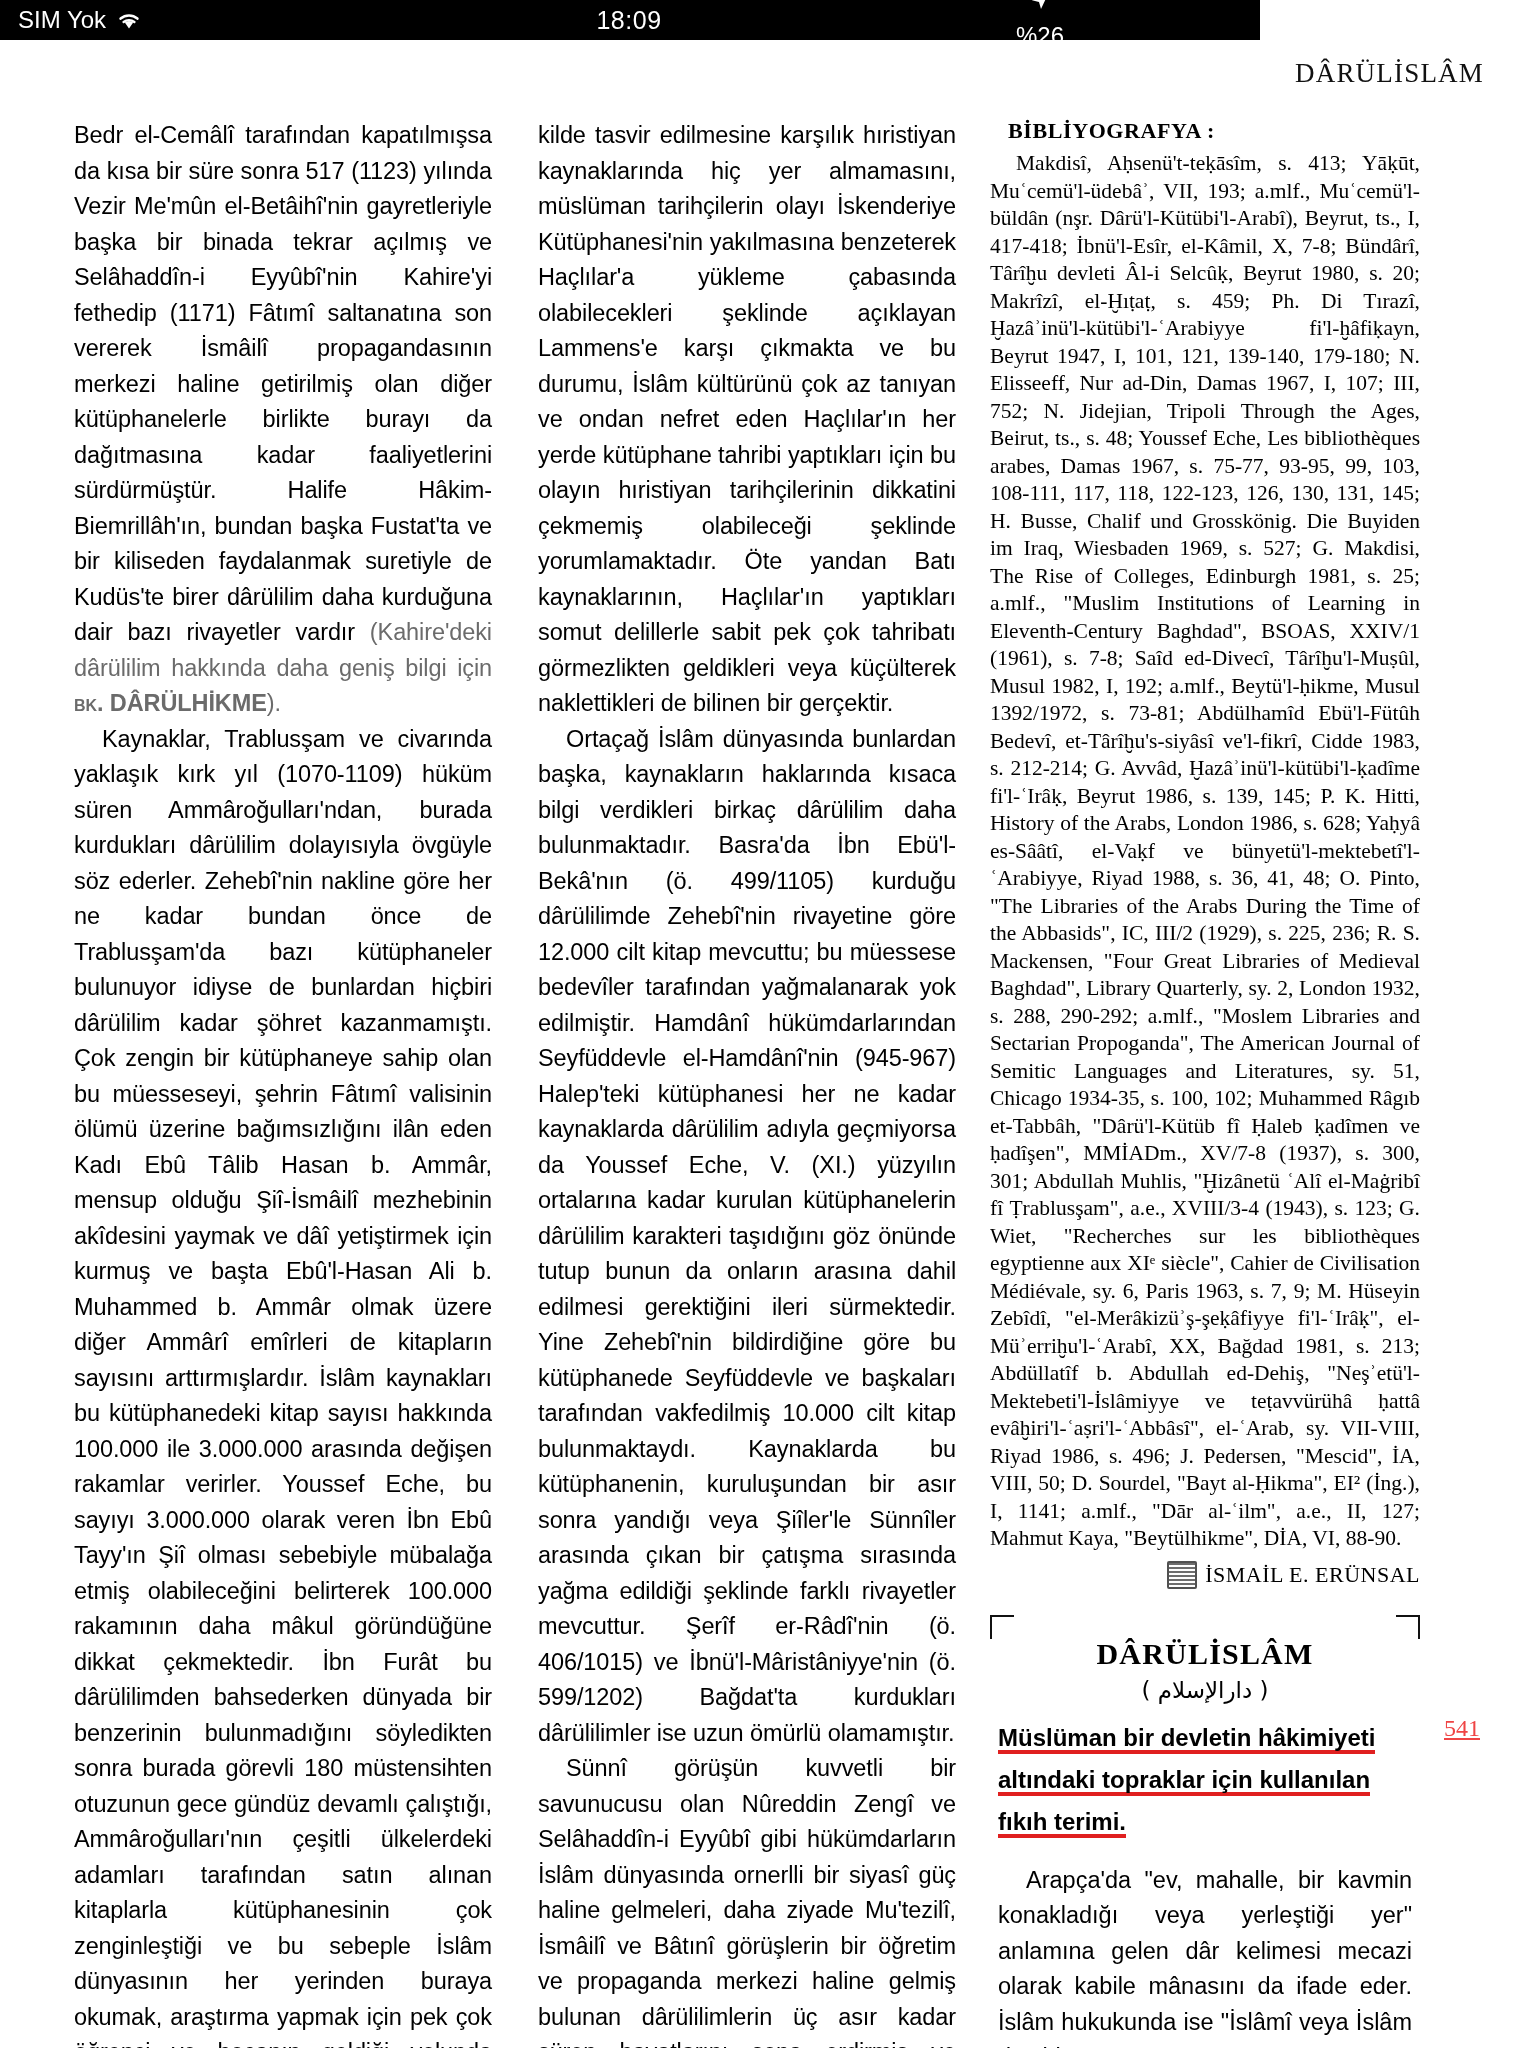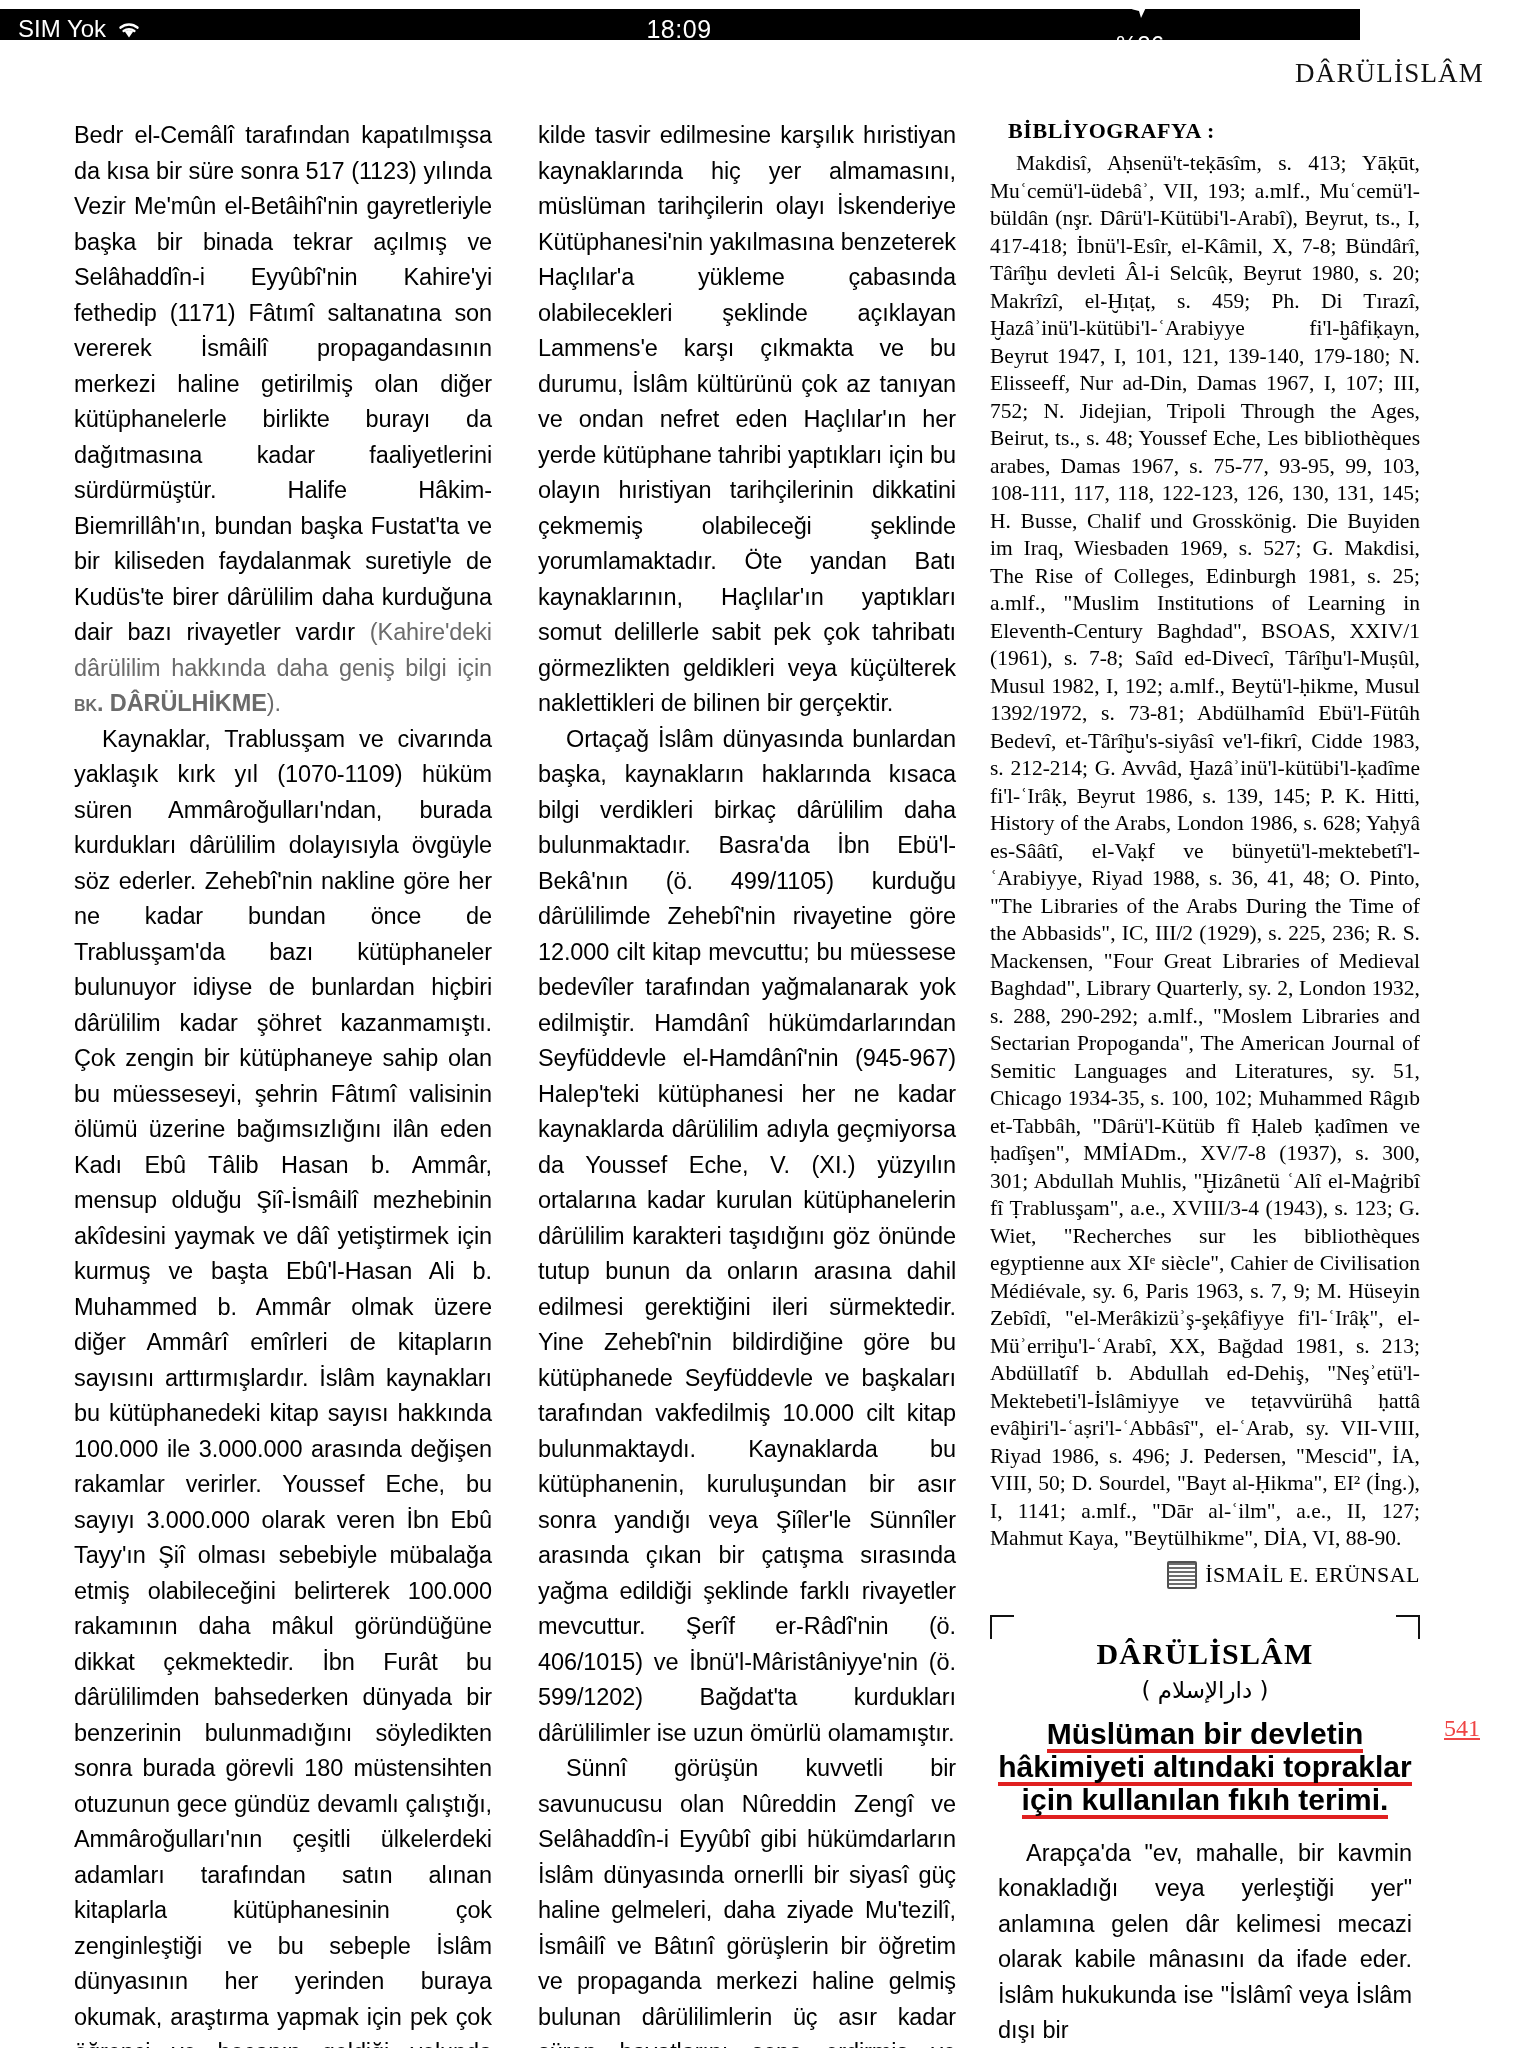--- a/index.html
+++ b/index.html
@@ -11,22 +11,22 @@
     width: 1536px;
     height: 2048px;
     font-family: "Liberation Sans", sans-serif;
     color: #000;
     overflow: hidden;
   }
 
   
   .statusbar {
     position: absolute;
-    top: 9px; left: 0;
-    width: 1360px;
+    top: 0; left: 0;
+    width: 1260px;
     height: 40px;
     background: #000;
     color: #fff;
     display: flex;
     align-items: center;
     font-size: 24px;
     font-family: "Liberation Sans", sans-serif;
   }
   .status-left {
     display: flex;
@@ -160,24 +160,23 @@
   }
   .entry-arabic {
     text-align: center;
     font-family: "DejaVu Sans", sans-serif;
     font-size: 23px;
     margin-top: 6px;
     direction: rtl;
   }
   .entry-def {
     margin-top: 14px;
-    text-align: center;
-    font-family: "Liberation Sans", sans-serif;
-    font-size: 30px;
-    line-height: 33px;
+    font-family: "Liberation Sans", sans-serif;
+    font-size: 24px;
+    line-height: 42px;
     font-weight: bold;
   }
   .underline-red {
     background-image: linear-gradient(to right, #e02020, #e02020);
     background-repeat: no-repeat;
     background-size: 100% 4px;
     background-position: 0 100%;
     padding-bottom: 3px;
   }
   .entry-body {

